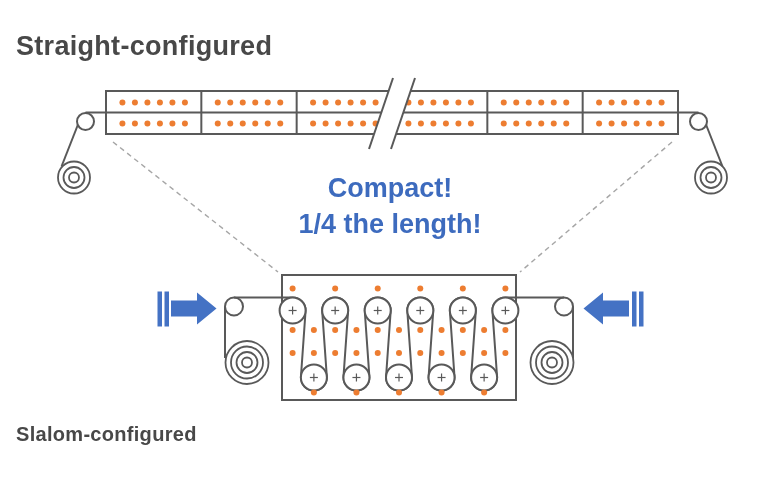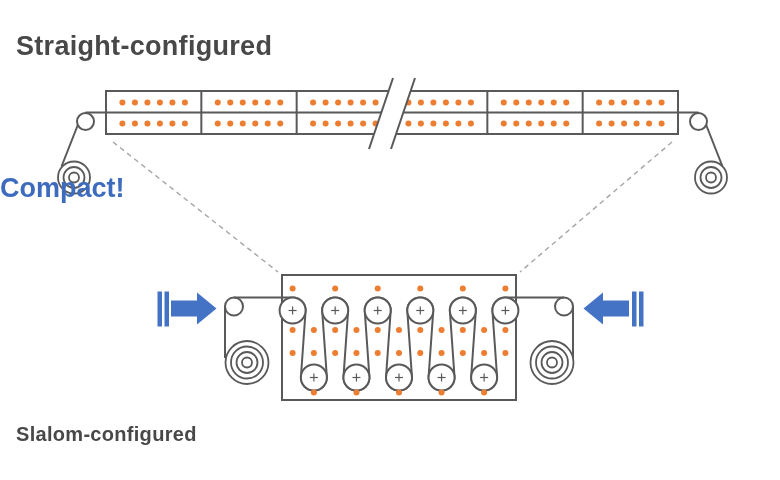--- a/index.html
+++ b/index.html
@@ -7,21 +7,21 @@
     position:relative;width:780px;height:480px;background:var(--bg,#fff);
     overflow:hidden;font-family:"Liberation Sans",sans-serif;
   }
   .stage svg{position:absolute;left:0;top:0;}
   .title{
     position:absolute;left:16px;width:100%;text-align:left;
     font-weight:bold;font-size:27px;color:var(--label,#484848);
     letter-spacing:0.3px;
   }
   .callout{
-    position:absolute;left:0;width:100%;text-align:left;
+    position:absolute;left:0;width:100%;text-align:center;
     font-weight:bold;font-size:27px;line-height:36px;
     color:var(--accent,#3D6BBE);
   }
   .stroke{fill:none;stroke:var(--outline,#595959);stroke-width:2;}
   .thin{fill:none;stroke:var(--outline,#595959);stroke-width:1.8;}
   .roller{fill:#fff;stroke:var(--outline,#595959);stroke-width:2;}
   .plus{stroke:var(--outline,#595959);stroke-width:1.2;}
   .dot{fill:var(--dotcol,#ED7D31);}
   .dashed{fill:none;stroke:var(--dashcol,#A6A6A6);stroke-width:1.4;stroke-dasharray:5 4;}
   .arrow{fill:var(--arrowcol,#4472C4);}
@@ -259,16 +259,17 @@
           <circle cx="441.56" cy="392.5" r="3" class="dot"></circle>
           <circle cx="484.12" cy="392.5" r="3" class="dot"></circle>
         </g>
     </g>
   </svg>
 
   <div class="title" style="top:31px">Straight-configured</div>
 
   <div class="callout" style="top:170px">
     <div>Compact!</div>
+    <div>1/4 the length!</div>
   </div>
 
   <div class="title" style="top:423px;font-size:20px">Slalom-configured</div>
 </div>
 
 </body></html>

